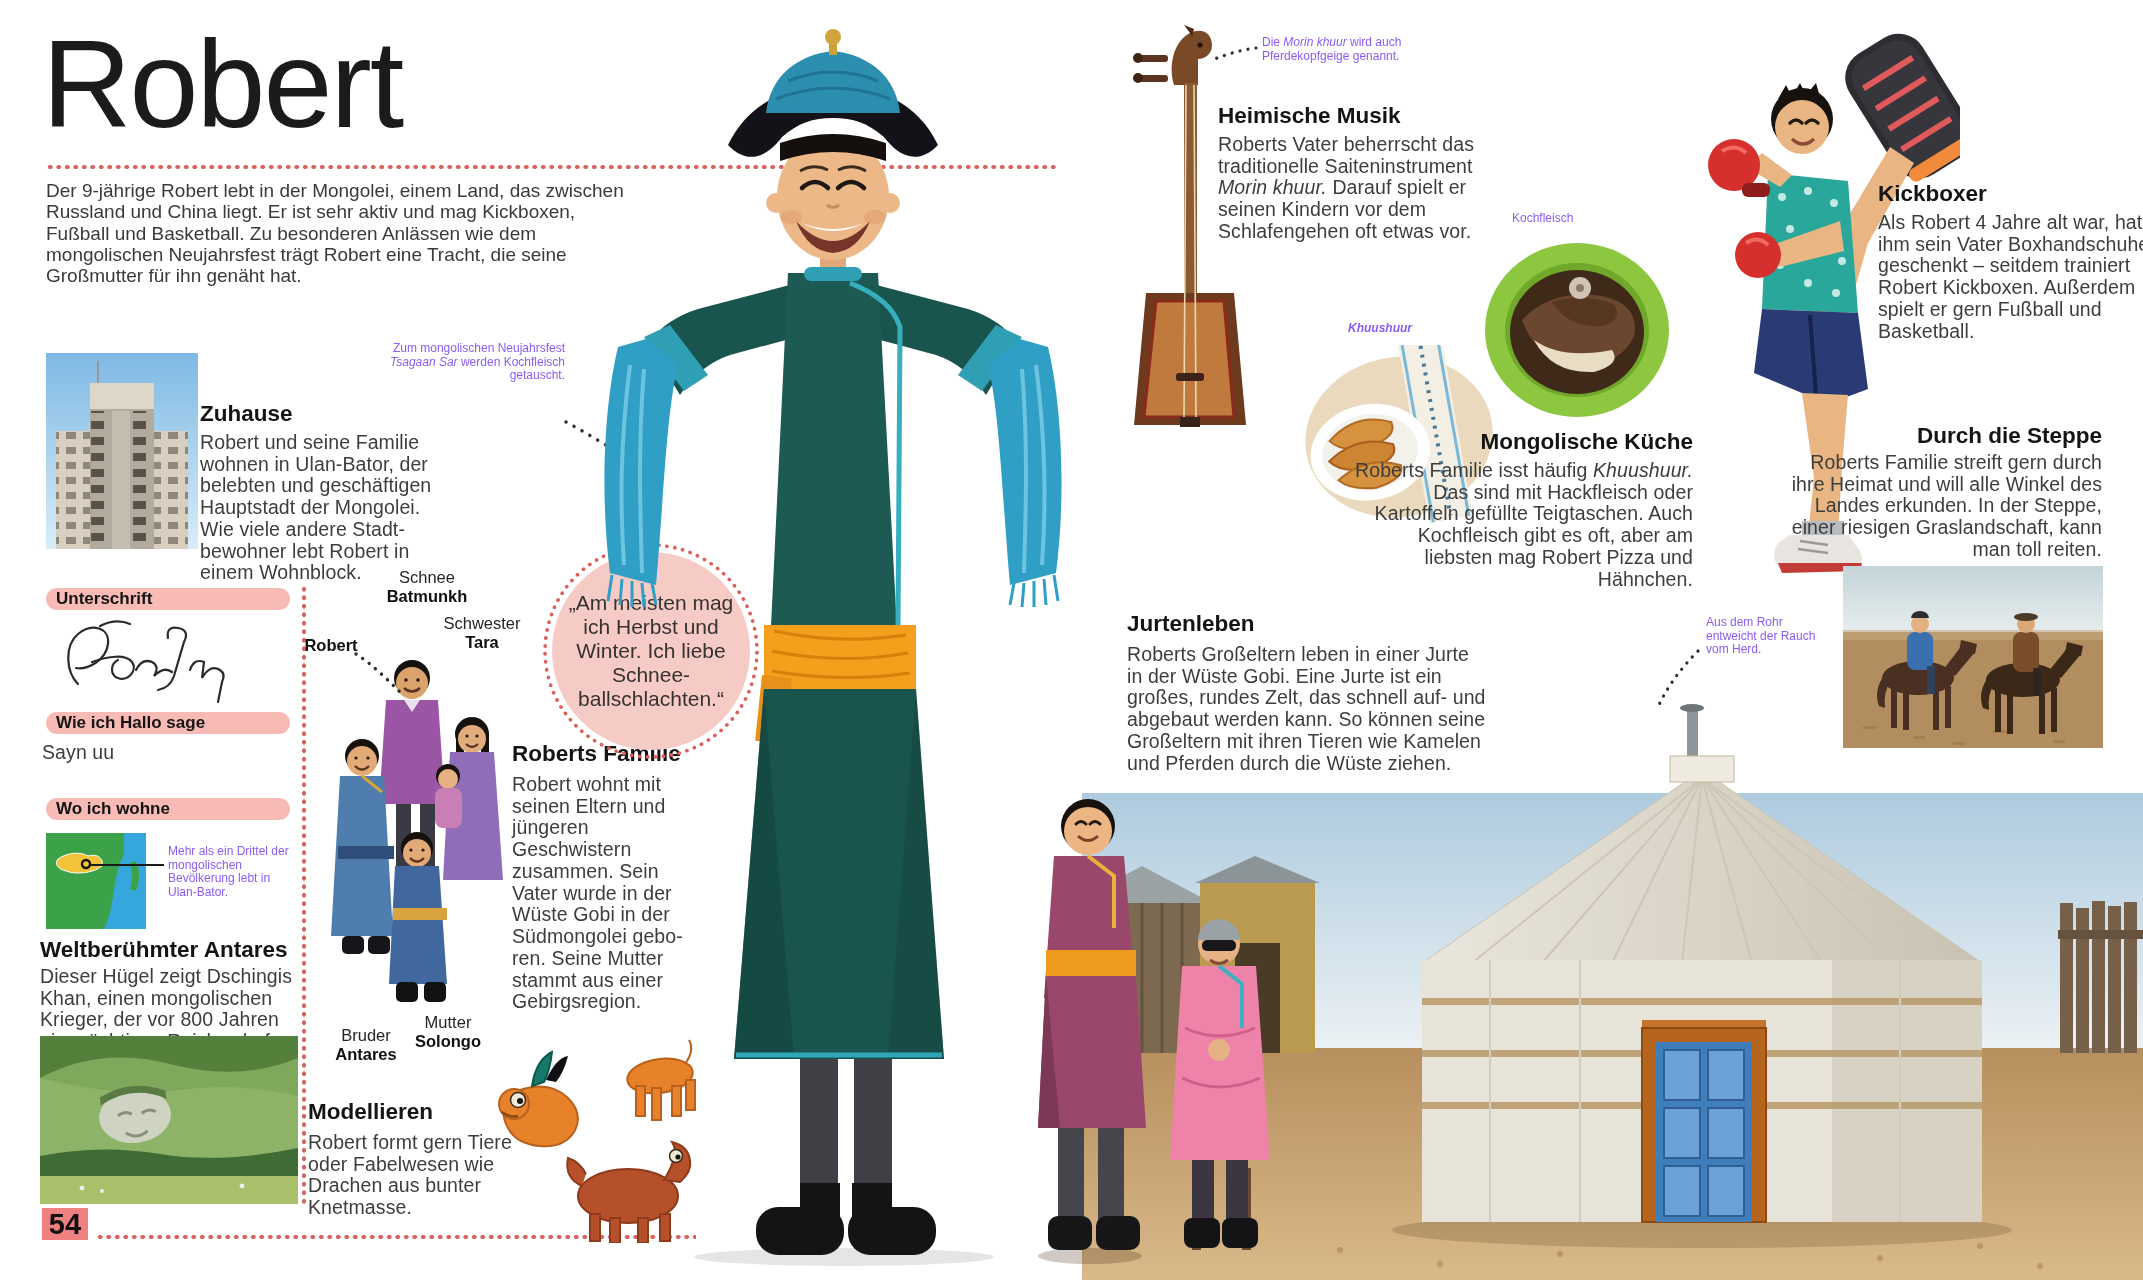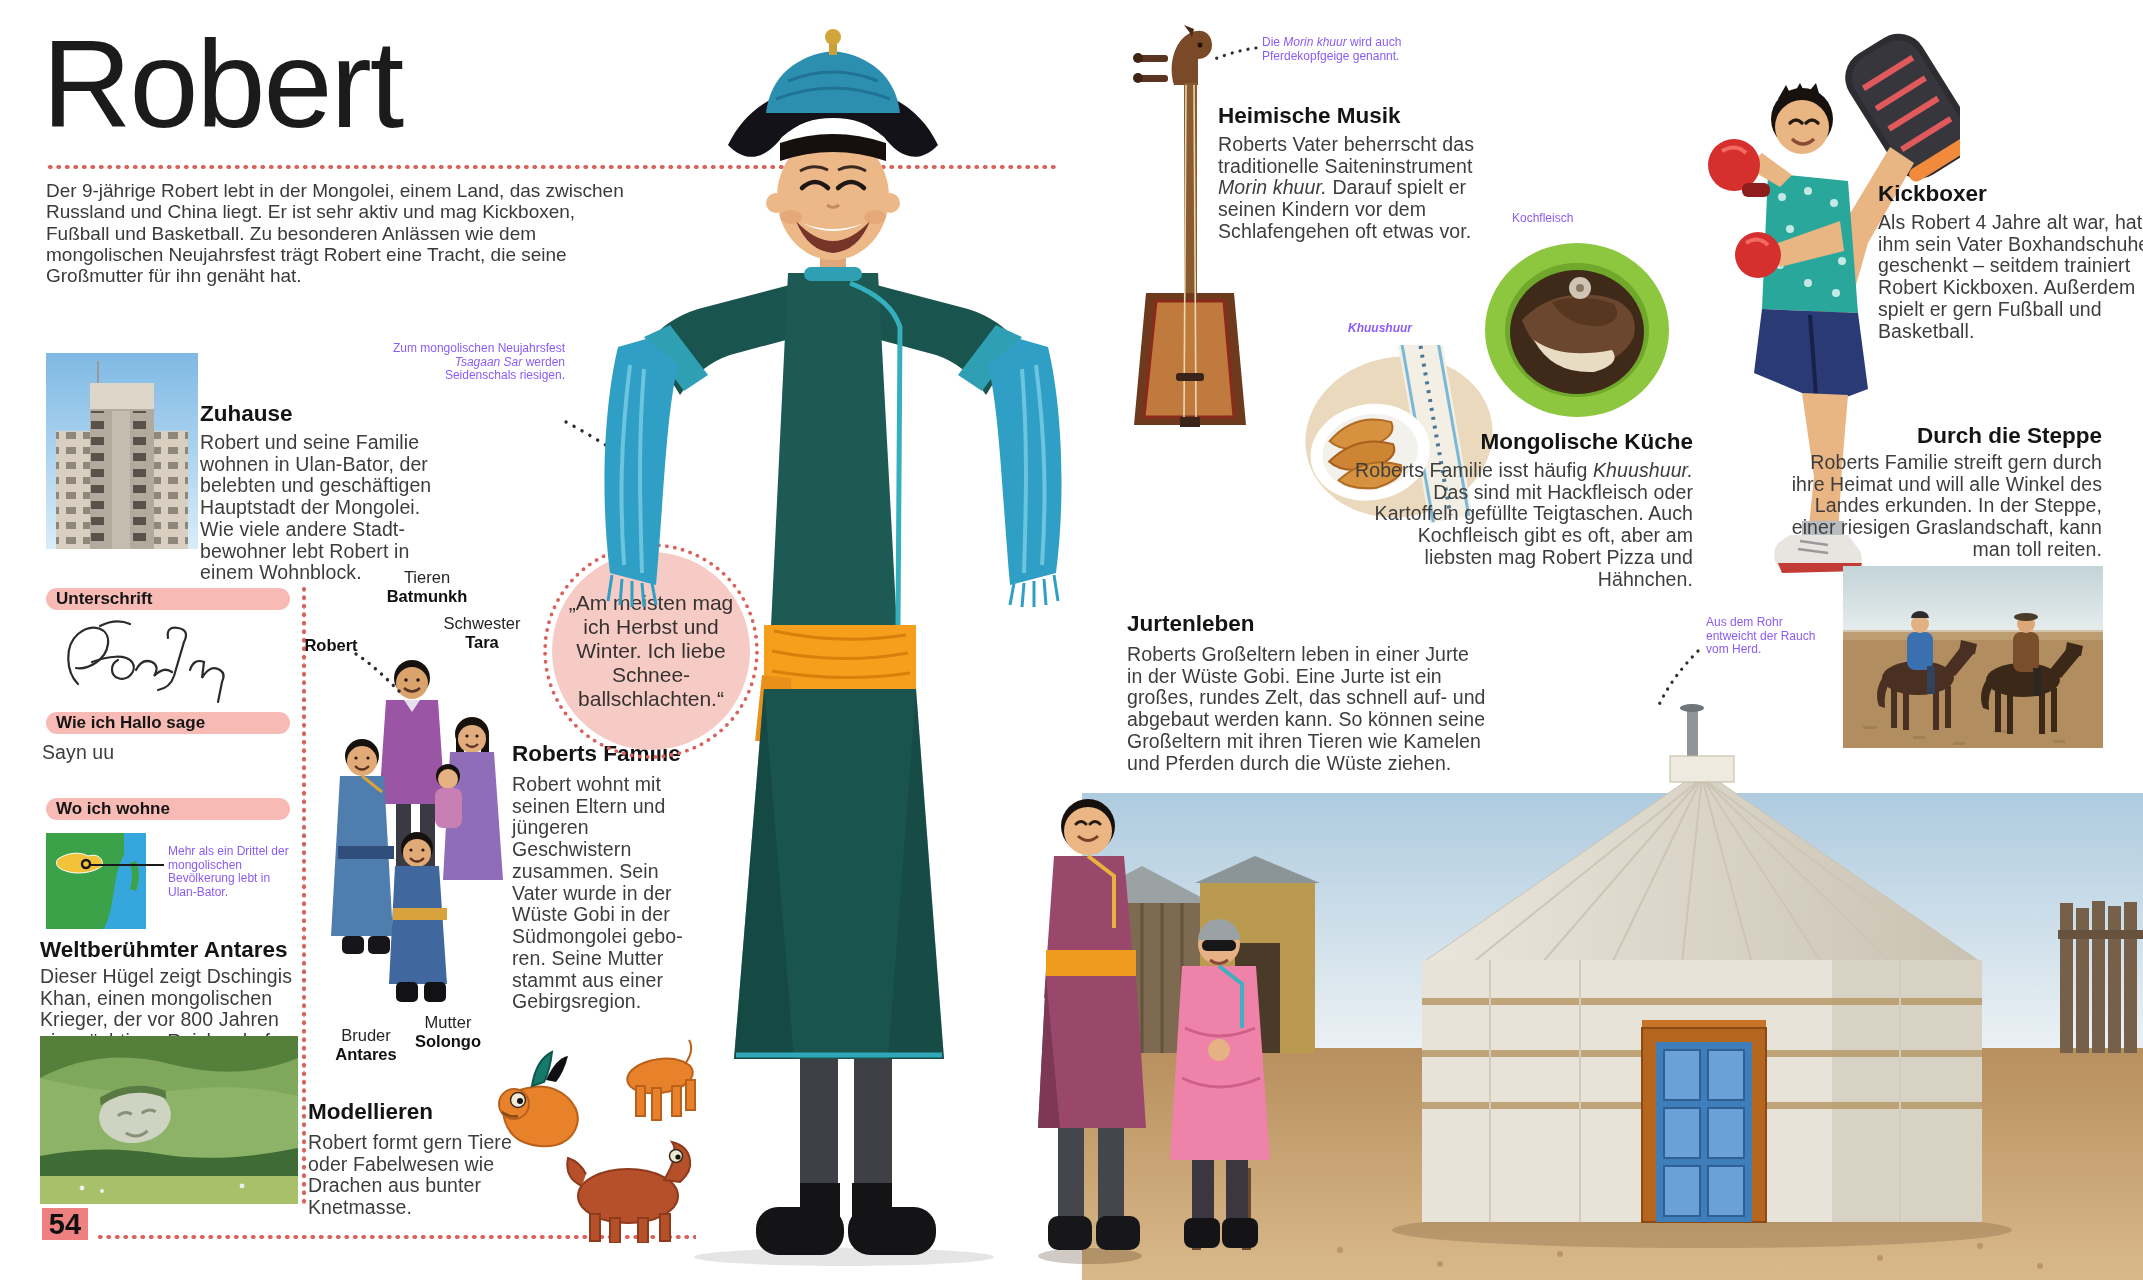--- a/index.html
+++ b/index.html
@@ -167,21 +167,21 @@
       <circle cx="111" cy="210" r="1.6" fill="#241a12"></circle>
         <circle cx="123" cy="210" r="1.6" fill="#241a12"></circle>
       <path d="M95,226 h44 l8,118 h-58 z" fill="#40679e"></path>
       <rect x="93" y="268" width="54" height="12" fill="#d8a23c"></rect>
       <rect x="96" y="342" width="22" height="20" rx="5" fill="#121214"></rect>
         <rect x="124" y="342" width="22" height="20" rx="5" fill="#121214"></rect>
     </svg>
   </div>
 
   <div class="abs lbl" style="left:372px;top:568px;width:110px">
-    <span>Tieren</span><br>
+    <span>Schnee</span><br>
     <b>Batmunkh</b>
   </div>
   <div class="abs lbl" style="left:430px;top:614px;width:104px">
     <span>Schwester</span><br>
     <b>Tara</b>
   </div>
   <div class="abs lbl" style="left:300px;top:636px;width:62px"><b>Robert</b></div>
   <svg class="abs" style="left:352px;top:650px" width="56" height="48" viewBox="0 0 56 48">
     <path d="M4,4 C20,14 36,30 50,44" stroke="#2e2e2e" stroke-width="3.4" fill="none" stroke-linecap="round" stroke-dasharray="0.1 8"></path>
   </svg>
@@ -229,21 +229,21 @@
         <path d="M104,158 q-18,-8 -14,-28 q12,4 18,16" fill="#b5502a"></path>
       </g>
       <circle cx="198" cy="128" r="6.5" fill="#efe8d4" stroke="#3a2a1a" stroke-width="1.5"></circle>
         <circle cx="200" cy="129" r="2.6" fill="#141414"></circle>
     </svg>
   </div>
 
   <div class="abs bubble" style="left:552px;top:552px;width:198px;height:198px">„Am meisten mag ich Herbst und Winter. Ich liebe Schnee­ballschlachten.“</div>
 
   <div class="abs ann right" style="left:385px;top:342px;width:180px">
-    <span>Zum mongolischen Neujahrsfest </span><span class="it">Tsagaan Sar</span><span> werden Seidenschals riesigen.</span>
+    <span>Zum mongolischen Neujahrsfest </span><span class="it">Tsagaan Sar</span><span> werden Kochfleisch getauscht.</span>
   </div>
   <svg class="abs" style="left:560px;top:416px" width="110" height="72" viewBox="0 0 110 72">
     <path d="M6,6 C40,24 72,46 102,66" stroke="#2e2e2e" stroke-width="3.4" fill="none" stroke-linecap="round" stroke-dasharray="0.1 9"></path>
   </svg>
 
   <div class="abs" style="left:548px;top:25px;width:570px;height:1245px">
     <svg viewBox="0 0 570 1245" width="570" height="1245">
       <ellipse cx="296" cy="1232" rx="150" ry="9" fill="rgba(0,0,0,0.10)"></ellipse>
 
       <path d="M170,302 C220,272 350,272 402,302 L390,324 C330,298 240,298 182,324 Z" fill="#2f9fc6"></path>

